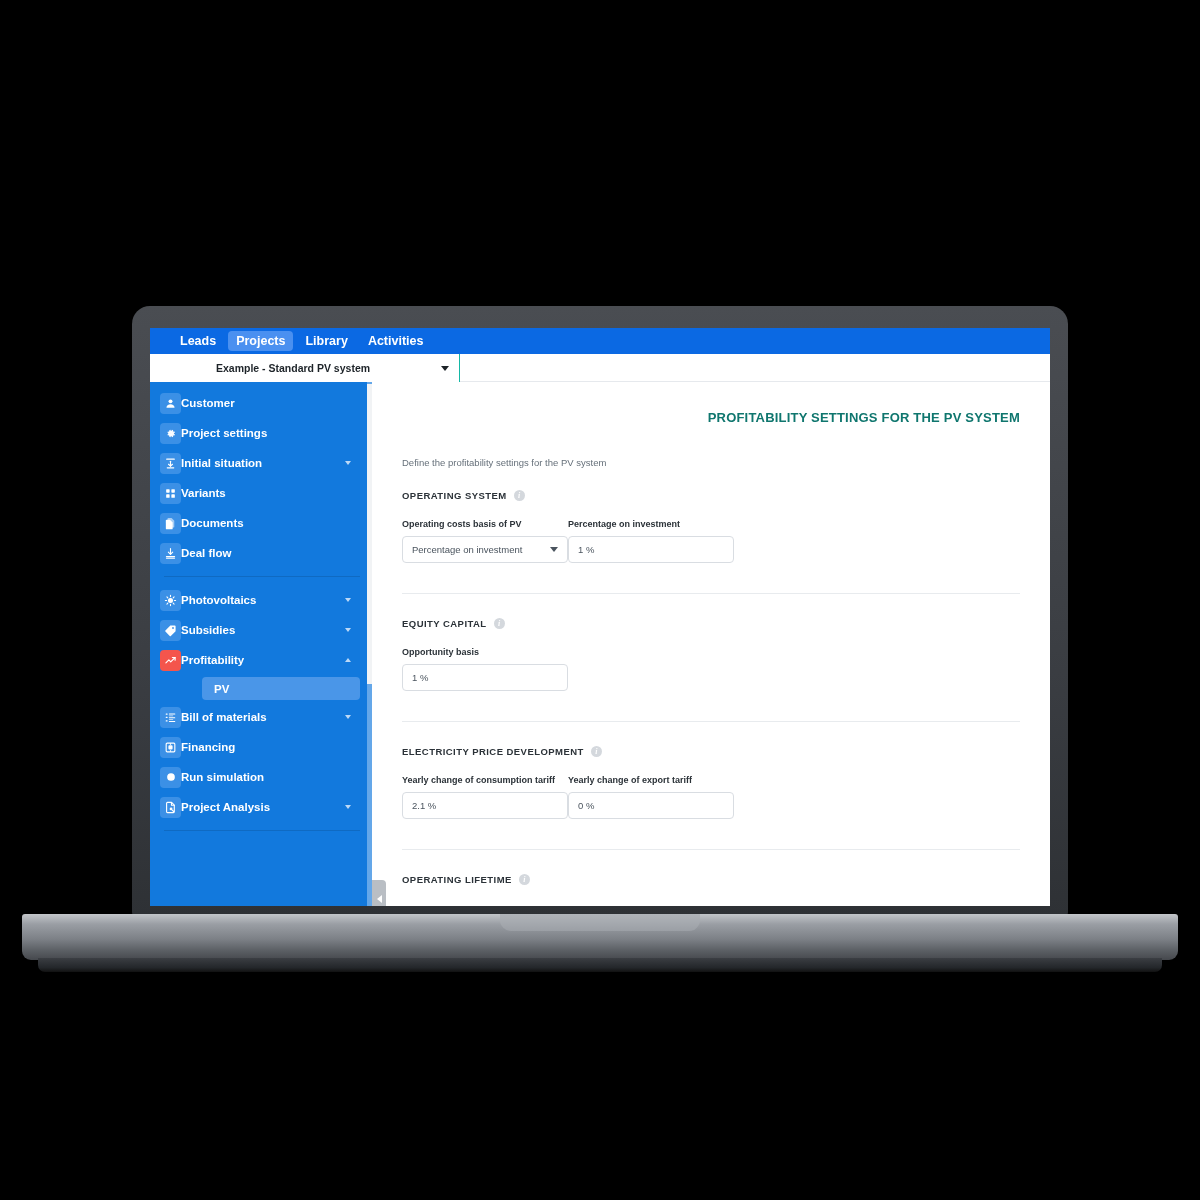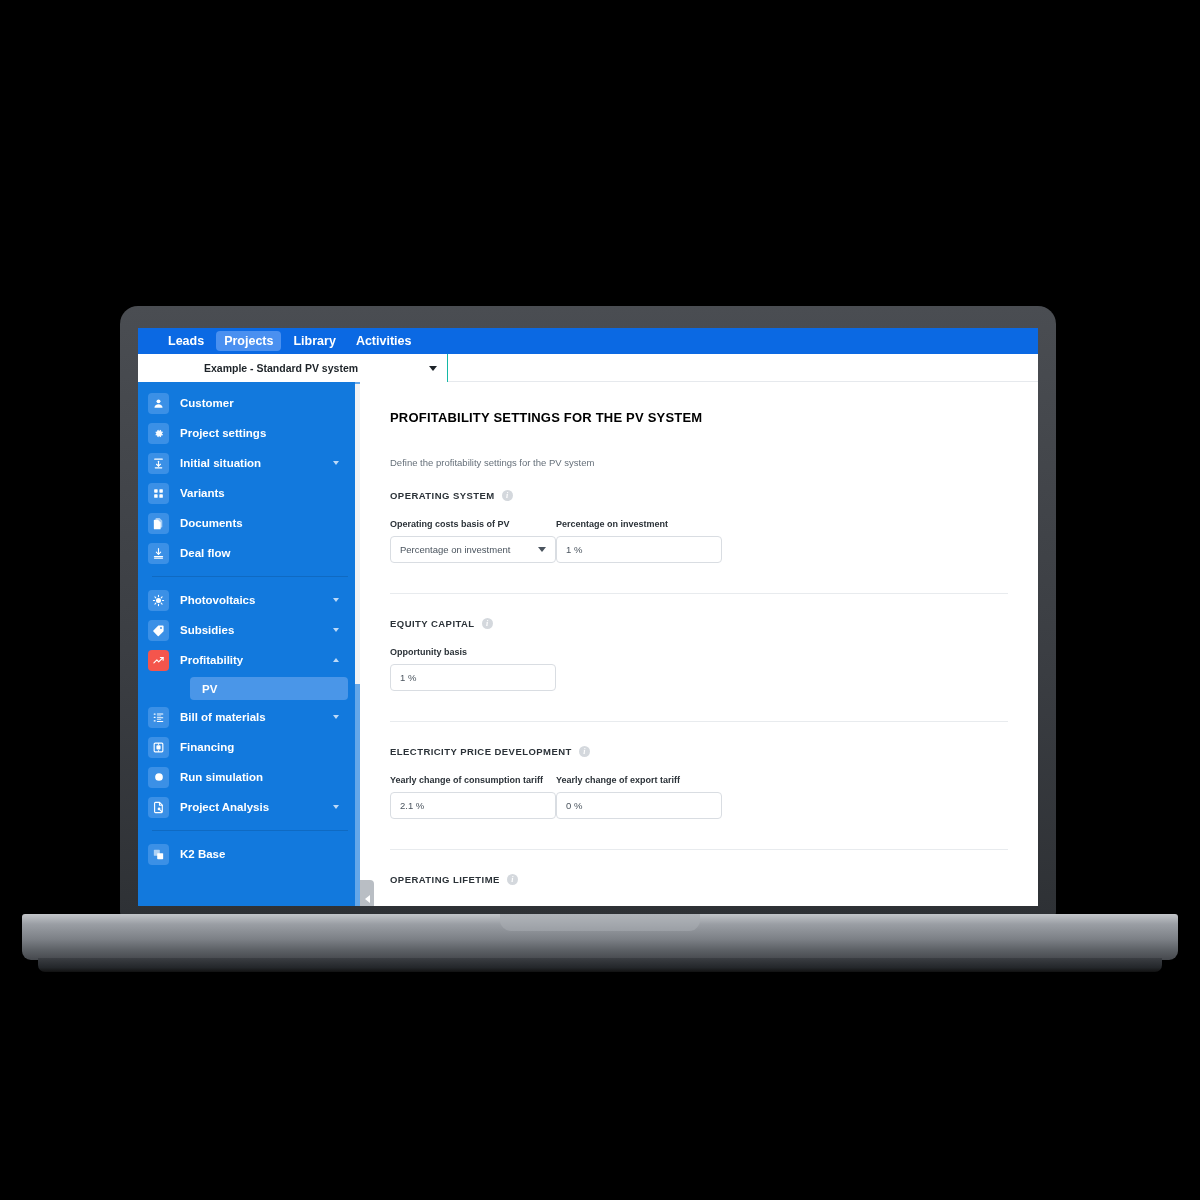--- a/index.html
+++ b/index.html
@@ -7,21 +7,21 @@
   html, body {
     width: 1200px; height: 1200px;
     background: #000;
     font-family: "Liberation Sans", sans-serif;
     overflow: hidden;
   }
 
   
   #laptop-frame {
     position: absolute;
-    left: 120px; top: 306px;
+    left: 132px; top: 306px;
     width: 936px; height: 610px;
     background: linear-gradient(180deg,#4a4d52 0%,#3a3d42 60%,#2e3135 100%);
     border-radius: 18px 18px 4px 4px;
     padding: 22px 18px 0 18px;
   }
   #laptop-screen {
     position: relative;
     width: 900px; height: 578px;
     background: #000;
     overflow: hidden;
@@ -93,21 +93,21 @@
     position: absolute; right: 0; top: 0; bottom: 0; width: 5px;
     background: rgba(255,255,255,.35);
   }
   #sidebar-thumb {
     position: absolute; right: 0; top: 2px; width: 5px; height: 300px;
     background: #f1f3f5;
   }
 
   .nav-item {
     height: 30px; display: flex; align-items: center;
-    padding: 0 21px 0 10px; gap: 11px; position: relative;
+    padding: 0 21px 0 10px; position: relative;
   }
   .nav-icon {
     width: 21px; height: 21px; border-radius: 4px;
     background: #3b90e6; display: flex; align-items: center;
     justify-content: center; flex: 0 0 auto;
   }
   .nav-icon.accent { background: #f4554c; }
   .nav-icon svg { display: block; }
   .nav-label {
     color: #fff; font-size: 11.5px; font-weight: bold;
@@ -138,22 +138,22 @@
     width: 0; height: 0; border-top: 4px solid transparent;
     border-bottom: 4px solid transparent; border-right: 5px solid #fff;
   }
 
   
   #content {
     flex: 1; background: #fff; overflow: hidden;
     padding: 28px 30px 0 30px; position: relative;
   }
   #page-title {
-    font-size: 13px; font-weight: bold; color: #000000;
-    letter-spacing: .2px; margin-bottom: 16px;
+    font-size: 13px; font-weight: bold; color: #0f766e;
+    letter-spacing: .2px; margin-bottom: 16px; text-align: right;
   }
   #page-subtitle { font-size: 9.5px; color: #66707a; margin-bottom: 22px; margin-top: 32px; }
 
   .section-head {
     display: flex; align-items: center; gap: 7px; margin-bottom: 18px;
   }
   .section-head .txt {
     font-size: 9.5px; font-weight: bold; color: #2b3238; letter-spacing: .45px;
   }
   .info-icon {
@@ -341,29 +341,20 @@
                     <path d="M14 2.6H6.4A1.6 1.6 0 0 0 4.8 4.2v15.6a1.6 1.6 0 0 0 1.6 1.6h11A1.6 1.6 0 0 0 19 19.8V7.6z"></path>
                     <path d="M13.8 2.8v5h5"></path>
                     <circle cx="13" cy="14.6" r="2.6" fill="#ffffff" stroke="none"></circle>
                     <path d="m15.2 16.8 2.6 2.6"></path>
                   </svg>
                 </span>
                 <span class="nav-label">Project Analysis</span>
                 <span class="nav-caret"></span>
               </div>
               <div class="nav-divider"></div>
-              <div class="nav-item">
-                <span class="nav-icon">
-                  <svg width="13" height="13" viewBox="0 0 24 24" fill="#ffffff">
-                    <rect x="3.4" y="3.4" width="11" height="11" rx="1.2" opacity=".6"></rect>
-                    <rect x="9.6" y="9.6" width="11" height="11" rx="1.2"></rect>
-                  </svg>
-                </span>
-                <span class="nav-label">K2 Base</span>
-              </div>
             </div>
           <div id="sidebar-track">
             <div id="sidebar-thumb"></div>
           </div>
         </div>
 
         <div id="collapse-handle">
           <span class="chev-left"></span>
         </div>
 

